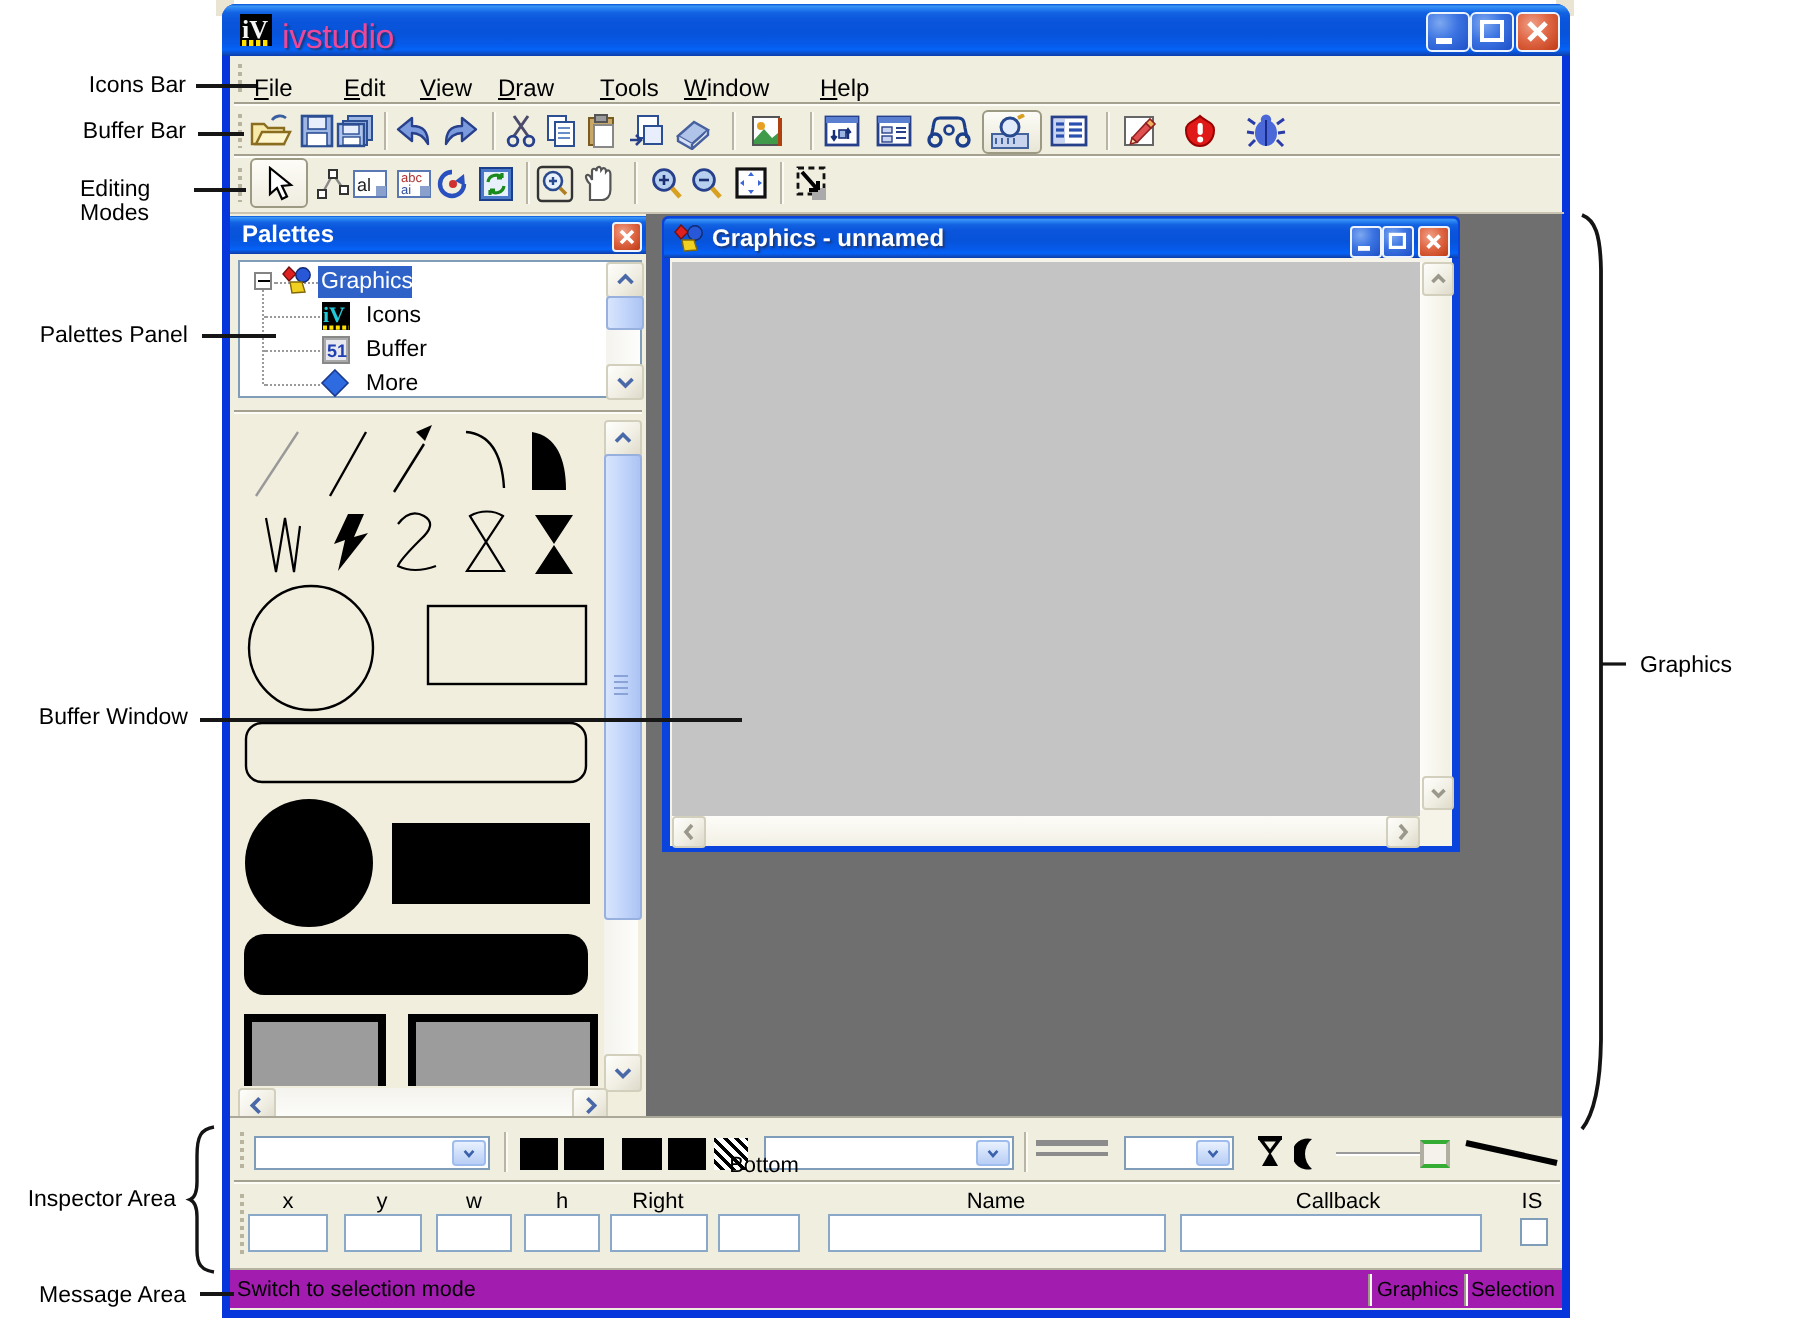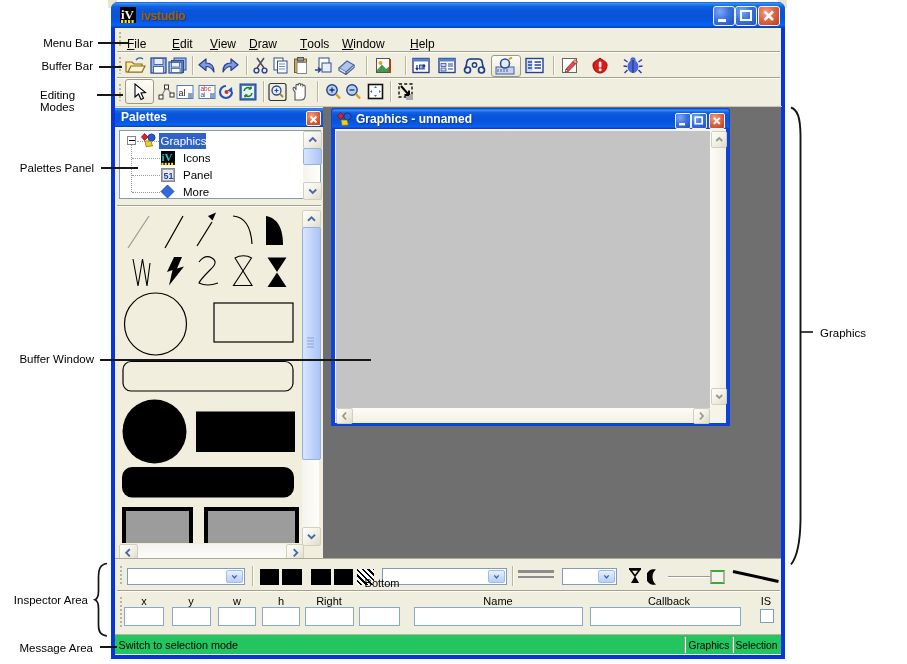--- a/index.html
+++ b/index.html
@@ -21,21 +21,21 @@
 .lbl{position:absolute;font-size:11px;color:#000;white-space:nowrap;transform:translateX(-50%);}
 .sbtn{position:absolute;background:linear-gradient(135deg,#fefefc 0%,#f1efe4 55%,#dedacb 100%);border:1px solid #d2cfbc;border-radius:2px;}
 .sthumb{position:absolute;background:linear-gradient(90deg,#d8e5fd 0%,#c2d5fa 50%,#acc4f4 100%);border:1px solid #98b0de;border-radius:2px;}
 .chev{position:absolute;left:0;top:0;width:100%;height:100%;}
 .mi{position:absolute;top:4px;height:100%;display:flex;align-items:center;font-size:12px;color:#000;}
 u{text-decoration:underline;}
 </style>
 </head>
 <body>
 <div id="page">
-<div class="ann" style="right:814px;top:37px;">Menu Bar</div>
+<div class="ann" style="right:814px;top:37px;">Icons Bar</div>
 <div class="aline" style="left:98px;top:42px;width:30px;"></div>
 <div class="ann" style="right:814px;top:60px;">Buffer Bar</div>
 <div class="aline" style="left:99px;top:66px;width:23px;"></div>
 <div class="ann" style="left:40px;top:89px;">Editing<br>Modes</div>
 <div class="aline" style="left:97px;top:94px;width:26px;"></div>
 <div class="ann" style="right:813px;top:162px;">Palettes Panel</div>
 <div class="aline" style="left:101px;top:167px;width:37px;"></div>
 <div class="ann" style="right:813px;top:353px;">Buffer Window</div>
 <div class="aline" style="left:100px;top:359px;width:271px;"></div>
 <div class="ann" style="right:819px;top:594px;text-align:right;">Inspector Area</div>
@@ -51,21 +51,21 @@
 </svg>
 <div class="a" style="left:108px;top:0;width:9px;height:8px;background:#e9e5d2;"></div>
 <div class="a" style="left:778px;top:0;width:9px;height:8px;background:#e9e5d2;"></div>
 <div class="a" id="win" style="left:110.5px;top:2px;width:674.5px;height:657px;background:#0635dc;border-radius:7px 7px 0 0;"></div>
 <div class="a lunabar" style="left:110.5px;top:2px;width:674.5px;height:26px;border-radius:7px 7px 0 0;"></div>
 <svg class="a" style="left:120px;top:7px;" width="16" height="16" viewBox="0 0 16 16">
 <rect x="0" y="0" width="16" height="16" fill="#000"></rect>
 <text x="1" y="12" font-family="Liberation Serif,serif" font-weight="bold" font-size="13" fill="#f4f4f4">iV</text>
 <line x1="1" y1="14.5" x2="15" y2="14.5" stroke="#ffe000" stroke-width="3" stroke-dasharray="2.2 1.3"></line>
 </svg>
-<div class="a" style="left:141px;top:8.5px;font-size:12px;font-weight:bold;color:#a16207;letter-spacing:-0.2px;text-shadow:1px 1px 1px #1b3a7a;">ivstudio</div>
+<div class="a" style="left:141px;top:8.5px;font-size:17px;font-weight:normal;color:#ec4899;letter-spacing:-0.2px;text-shadow:1px 1px 1px #1b3a7a;">ivstudio</div>
 <div class="wbtn bblue" style="left:712.5px;top:5.5px;width:20px;height:18.5px;"><svg width="20" height="18">
         <rect x="4" y="12" width="8" height="3" fill="#fff"></rect>
       </svg></div>
 <div class="wbtn bblue" style="left:735px;top:5.5px;width:20px;height:18.5px;"><svg width="20" height="18">
         <rect x="5" y="4" width="10" height="9" fill="none" stroke="#fff" stroke-width="2"></rect>
       </svg></div>
 <div class="wbtn bred" style="left:757.5px;top:5.5px;width:20px;height:18.5px;"><svg width="20" height="18">
         <path d="M5.5,4.5 L14,13 M14,4.5 L5.5,13" stroke="#fff" stroke-width="2.5"></path>
       </svg></div>
 <div class="a" style="left:114.5px;top:28px;width:666.5px;height:625.5px;background:#f0eedf;"></div>
@@ -313,21 +313,21 @@
 <rect width="14" height="14" fill="#000"></rect>
 <text x="0.5" y="10" font-family="Liberation Serif,serif" font-weight="bold" font-size="11" fill="#20c8d8">iV</text>
 <line x1="0.5" y1="12.8" x2="13.5" y2="12.8" stroke="#ffe000" stroke-width="2.2" stroke-dasharray="2 1.2"></line>
 </svg>
 <div class="a" style="left:183px;top:151.5px;font-size:11.5px;color:#000;">Icons</div>
 <svg class="a" style="left:161px;top:168px;" width="14" height="14" viewBox="0 0 14 14">
 <rect x="0.5" y="0.5" width="13" height="13" fill="#fff" stroke="#888"></rect>
 <rect x="1.5" y="1.5" width="11" height="11" fill="#e8e8f0" stroke="#aaa"></rect>
 <text x="2.5" y="10.5" font-size="9" font-weight="bold" fill="#2040b0">51</text>
 </svg>
-<div class="a" style="left:183px;top:168.5px;font-size:11.5px;color:#000;">Panel</div>
+<div class="a" style="left:183px;top:168.5px;font-size:11.5px;color:#000;">Buffer</div>
 <svg class="a" style="left:160px;top:184px;" width="15" height="15" viewBox="0 0 15 15">
 <path d="M7.5,1 L14,7.5 L7.5,14 L1,7.5 Z" fill="#2e6ae0" stroke="#1a3a90" stroke-width="0.8"></path>
 </svg>
 <div class="a" style="left:183px;top:185.5px;font-size:11.5px;color:#000;">More</div>
 
 <div class="a" style="left:302.5px;top:131px;width:17.5px;height:67px;background:linear-gradient(90deg,#f4f3ee,#fdfdfb);"></div>
 <div class="sbtn" style="left:302.5px;top:131px;width:17.5px;height:16px;">
       <svg class="chev" viewBox="0 0 17 16">
         <path d="M5,9.5 L8.5,6 L12,9.5" fill="none" stroke="#4868a8" stroke-width="1.8"></path>
       </svg>
@@ -509,20 +509,20 @@
 <div class="inp" style="left:124px;top:606.5px;width:40px;height:19px;box-sizing:border-box;"></div>
 <div class="inp" style="left:172px;top:606.5px;width:39px;height:19px;box-sizing:border-box;"></div>
 <div class="inp" style="left:218px;top:606.5px;width:38px;height:19px;box-sizing:border-box;"></div>
 <div class="inp" style="left:262px;top:606.5px;width:38px;height:19px;box-sizing:border-box;"></div>
 <div class="inp" style="left:305px;top:606.5px;width:49px;height:19px;box-sizing:border-box;"></div>
 <div class="inp" style="left:359px;top:606.5px;width:41px;height:19px;box-sizing:border-box;"></div>
 <div class="inp" style="left:414px;top:606.5px;width:169px;height:19px;box-sizing:border-box;"></div>
 <div class="inp" style="left:590px;top:606.5px;width:151px;height:19px;box-sizing:border-box;"></div>
 <div class="inp" style="left:760px;top:609px;width:14px;height:14px;box-sizing:border-box;border-color:#7f9db9;"></div>
 
-<div class="a" style="left:115px;top:634px;width:666px;height:19.5px;background:#22c55e;border-top:1px solid #b5b2a2;box-sizing:border-box;font-size:11px;">
+<div class="a" style="left:115px;top:634px;width:666px;height:19.5px;background:#a21caf;border-top:1px solid #b5b2a2;box-sizing:border-box;font-size:11px;">
 <span style="position:absolute;left:3.5px;top:4px;font-size:10.8px;">Switch to selection mode</span>
 <span class="a" style="left:569px;top:2px;width:1px;height:16px;background:#9c998a;border-right:1px solid #fbfaf4;"></span>
 <span style="position:absolute;left:573.5px;top:4.5px;font-size:10.2px;">Graphics</span>
 <span class="a" style="left:616.5px;top:2px;width:1px;height:16px;background:#9c998a;border-right:1px solid #fbfaf4;"></span>
 <span style="position:absolute;left:620.5px;top:4.5px;font-size:10.2px;">Selection</span>
 </div>
 </div>
 
 </body></html>

